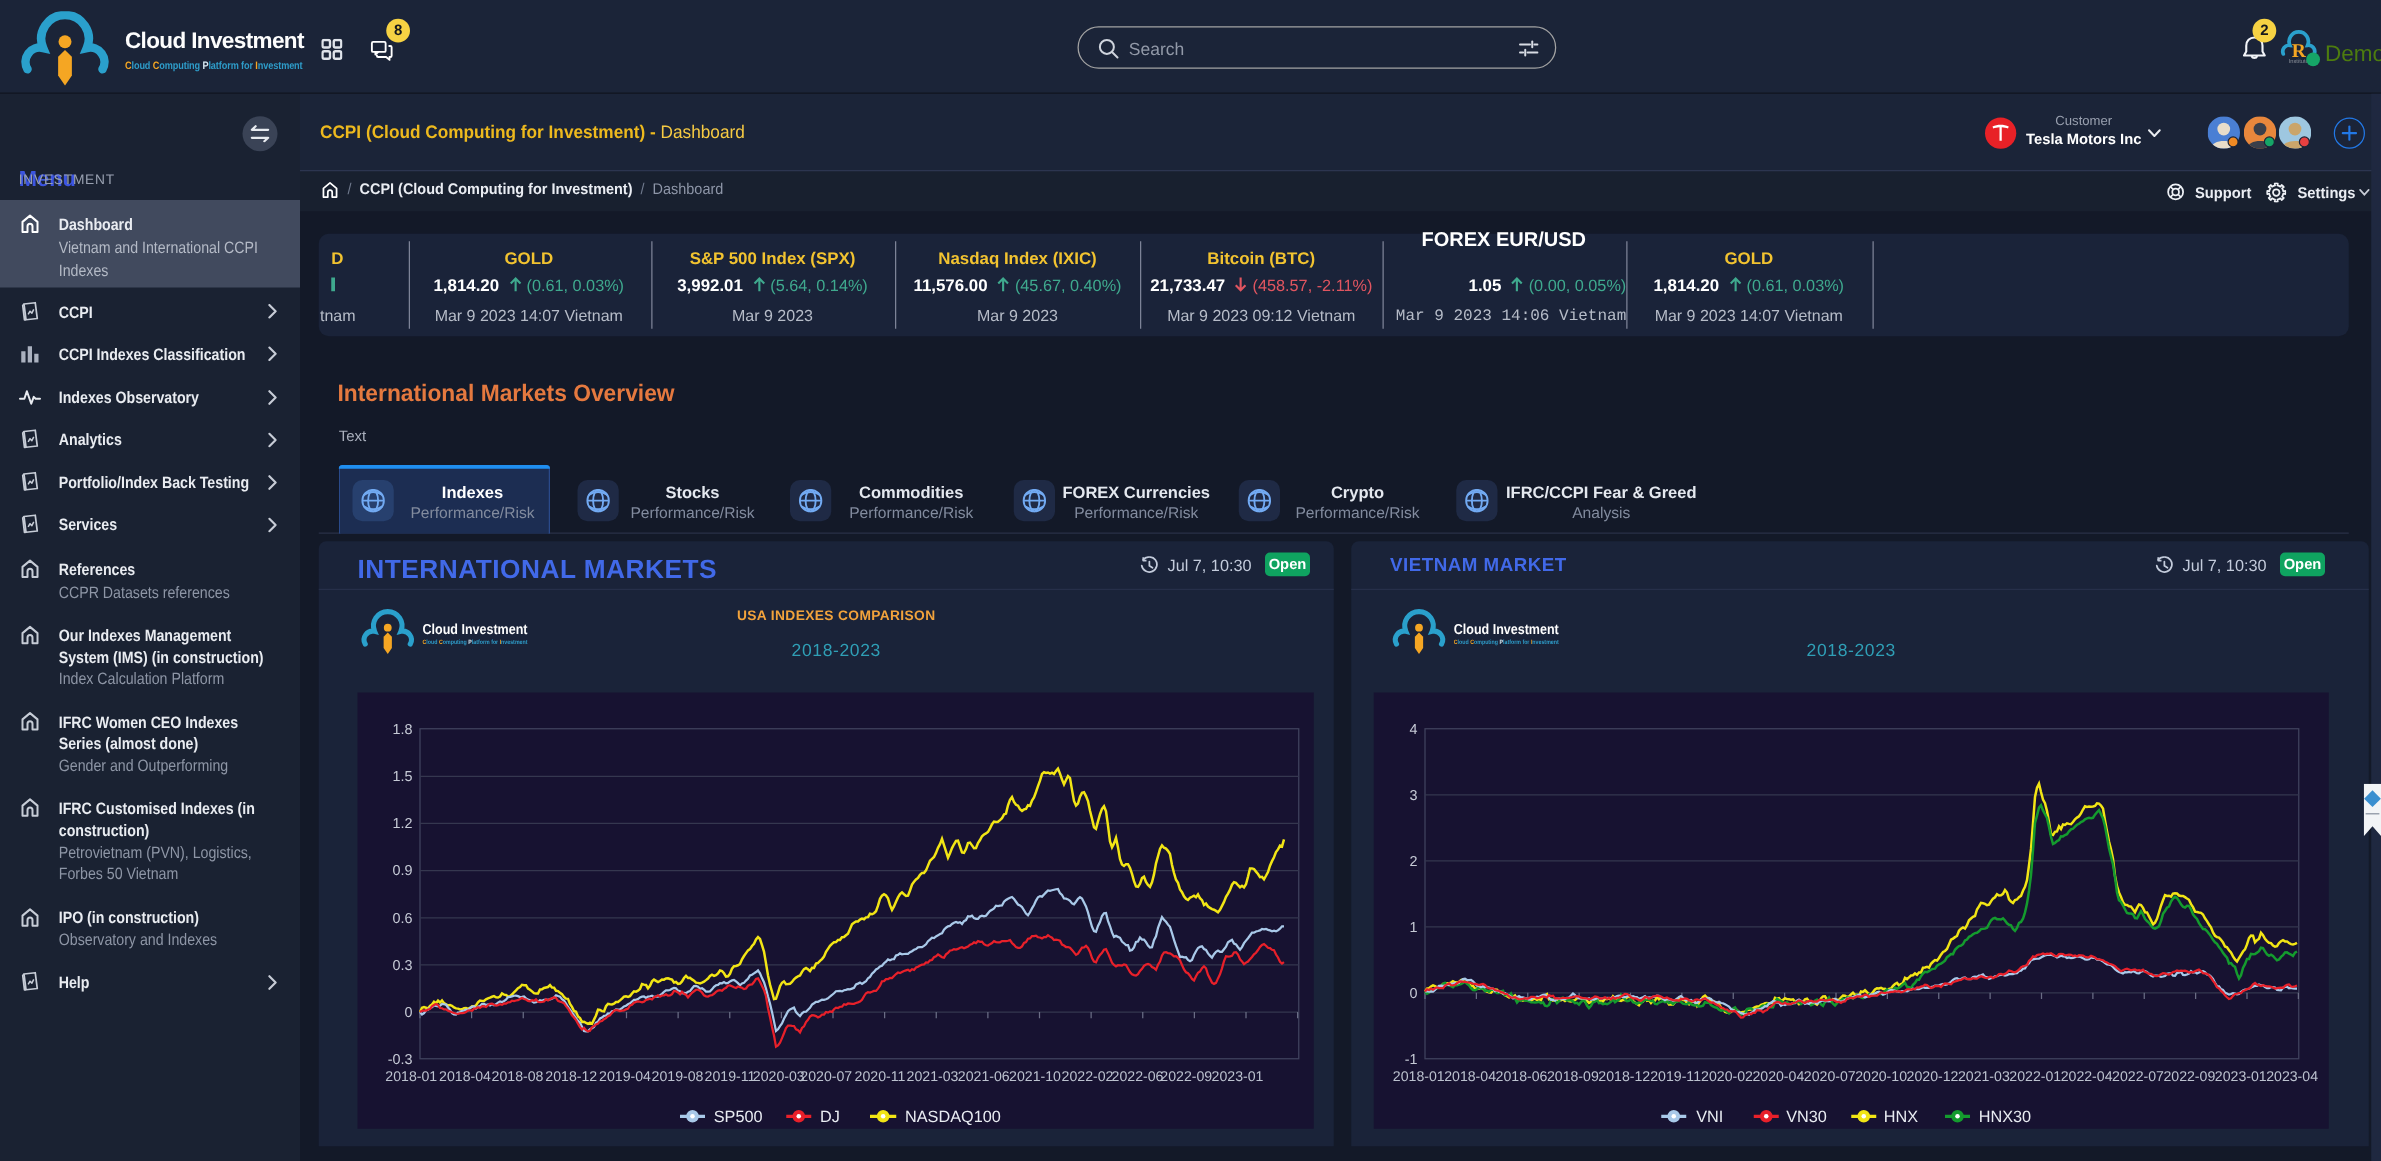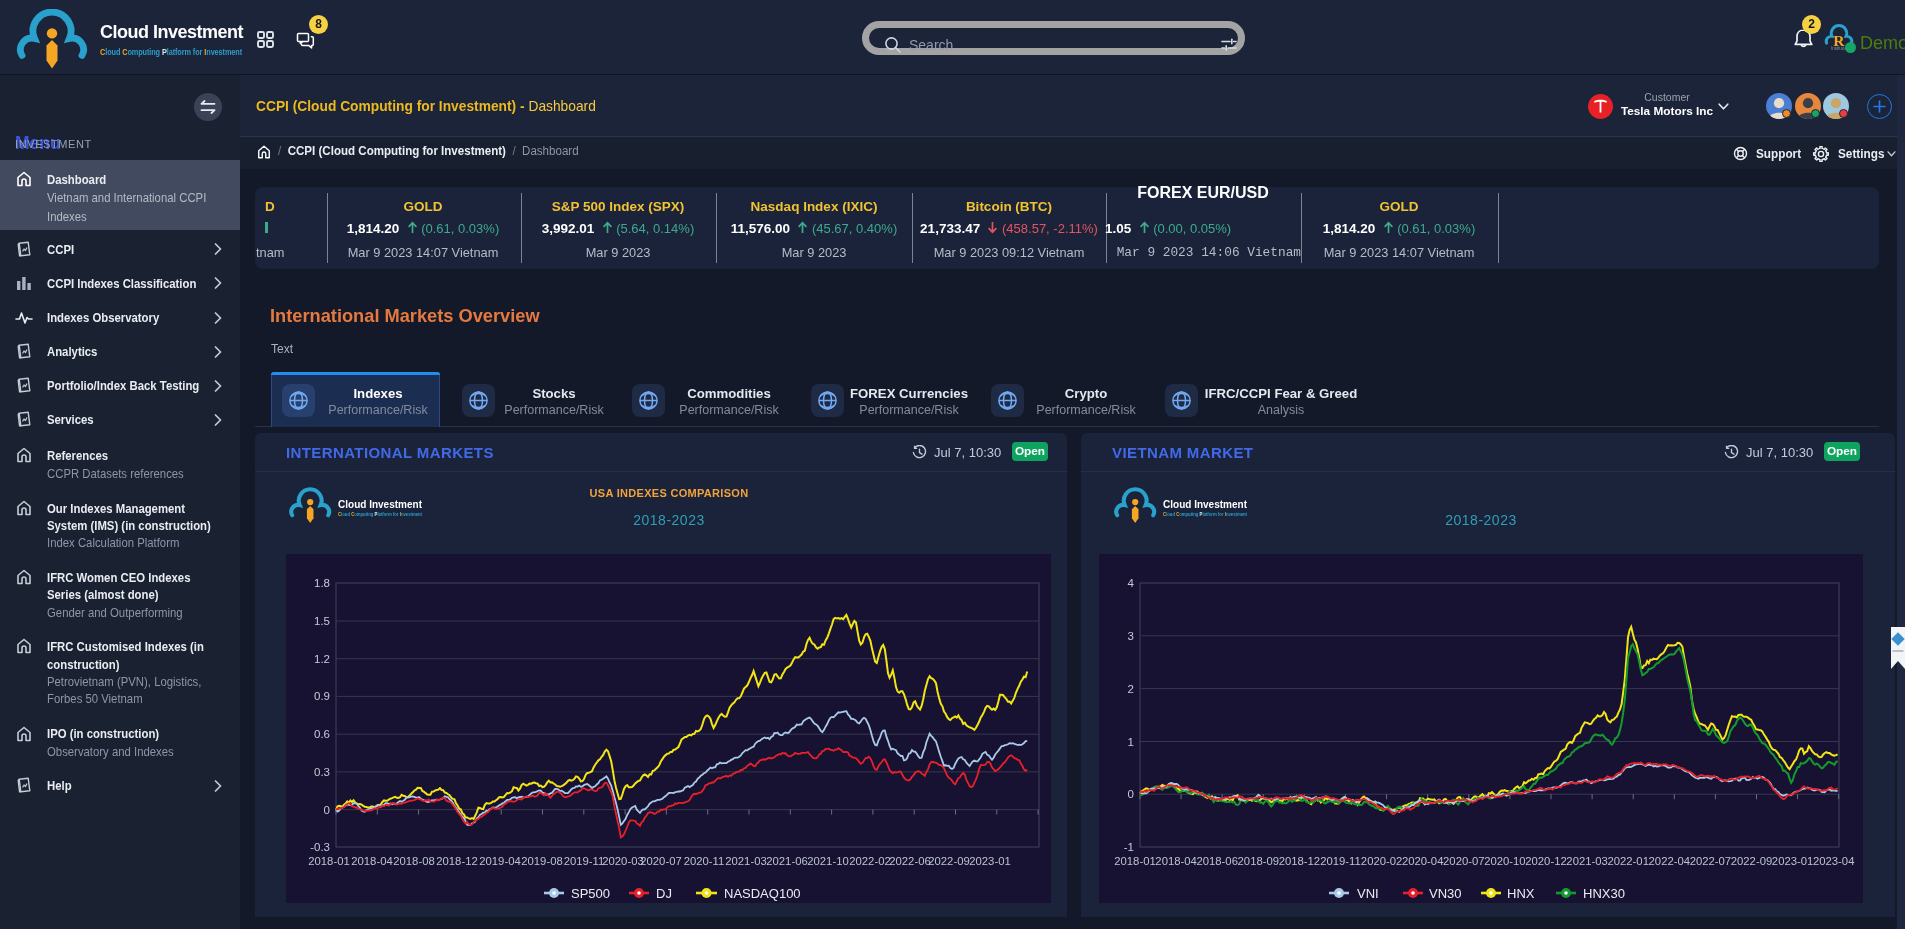--- a/index.html
+++ b/index.html
@@ -39,21 +39,21 @@
   </svg>
   <svg class="abs" style="left:296px;top:32px;" width="19" height="17" viewBox="0 0 19 17">
     <g fill="none" stroke="#ffffff" stroke-width="1.5" stroke-linejoin="round">
       <rect x="1.5" y="1.5" width="11" height="8" rx="1"></rect>
       <path d="M 14.8 4.8 H 16.3 A 1 1 0 0 1 17.3 5.8 V 12.6 A 1 1 0 0 1 16.3 13.6 H 15.6 L 15.6 15.9 L 12.9 13.6 H 6.5 A 1 1 0 0 1 5.5 12.6 L 5.5 11.8"></path>
       <path d="M 4.3 9.5 L 4.3 11.6 L 6.8 9.5"></path>
     </g>
   </svg>
   <div class="abs" style="left:309px;top:15px;width:19px;height:19px;border-radius:50%;background:#f6d243;color:#15181d;font-size:12px;font-weight:bold;text-align:center;line-height:19px;">8</div>
 
-  <div class="abs" style="left:862px;top:21px;width:383px;height:34px;border:7px solid #a3a3a3;border-radius:17px;">
+  <div class="abs" style="left:862px;top:21px;width:383px;height:34px;border:1px solid #a3a3a3;border-radius:17px;">
     <svg class="abs" style="left:15px;top:8px;" width="18" height="18" viewBox="0 0 18 18">
       <circle cx="7.5" cy="7.5" r="5.6" fill="none" stroke="#cfd4dd" stroke-width="1.6"></circle>
       <line x1="11.8" y1="11.8" x2="16" y2="16" stroke="#cfd4dd" stroke-width="1.6" stroke-linecap="round"></line>
     </svg>
     <div class="abs" style="left:40px;top:9px;font-size:14px;color:#9299a8;">Search</div>
     <svg class="abs" style="left:352px;top:9px;" width="16" height="16" viewBox="0 0 16 16">
       <g stroke="#d8dce4" stroke-width="1.6" stroke-linecap="round">
         <line x1="1" y1="4.5" x2="9" y2="4.5"></line>
           <line x1="12.5" y1="4.5" x2="15" y2="4.5"></line>
         <line x1="10.8" y1="2.2" x2="10.8" y2="6.8"></line>
@@ -289,21 +289,21 @@
 <div class="abs" style="left:716px;top:220.5px;width:196px;text-align:center;font-size:13px;color:#3fa98e;white-space:nowrap;"><span style="font-weight:bold;color:#ffffff;font-size:13.5px;">11,576.00</span>&nbsp; <svg width="11" height="13" viewBox="0 0 11 13" style="vertical-align:-1px;">
         <path d="M5.5 12 L5.5 2.2 M1.6 5.8 L5.5 1.8 L9.4 5.8" stroke="#3fa98e" stroke-width="1.7" fill="none" transform=""></path>
       </svg> (45.67, 0.40%)</div>
 <div class="abs" style="left:716px;top:244.5px;width:196px;text-align:center;font-size:12.8px;color:#b6bcc8;white-space:nowrap;">Mar 9 2023</div>
 <div class="abs" style="left:911px;top:198.5px;width:196px;text-align:center;font-size:13.5px;font-weight:bold;color:#f2c330;white-space:nowrap;">Bitcoin (BTC)</div>
 <div class="abs" style="left:911px;top:220.5px;width:196px;text-align:center;font-size:13px;color:#e05560;white-space:nowrap;"><span style="font-weight:bold;color:#ffffff;font-size:13.5px;margin-top:10px;">21,733.47</span>&nbsp; <svg width="11" height="13" viewBox="0 0 11 13" style="vertical-align:-1px;">
         <path d="M5.5 12 L5.5 2.2 M1.6 5.8 L5.5 1.8 L9.4 5.8" stroke="#e05560" stroke-width="1.7" fill="none" transform="rotate(180 5.5 6.5)"></path>
       </svg> (458.57, -2.11%)</div>
 <div class="abs" style="left:911px;top:244.5px;width:196px;text-align:center;font-size:12.8px;color:#b6bcc8;white-space:nowrap;">Mar 9 2023 09:12 Vietnam</div>
 <div class="abs" style="left:1105px;top:184px;width:196px;text-align:center;font-size:16px;font-weight:bold;color:#ffffff;white-space:nowrap;">FOREX EUR/USD</div>
-<div class="abs" style="left:1105px;top:220.5px;width:196px;text-align:left;font-size:13px;color:#3fa98e;white-space:nowrap;"><span style="font-weight:bold;color:#ffffff;font-size:13.5px;">1.05</span>&nbsp; <svg width="11" height="13" viewBox="0 0 11 13" style="vertical-align:-1px;">
+<div class="abs" style="left:1105px;top:220.5px;width:196px;text-align:right;font-size:13px;color:#3fa98e;white-space:nowrap;"><span style="font-weight:bold;color:#ffffff;font-size:13.5px;">1.05</span>&nbsp; <svg width="11" height="13" viewBox="0 0 11 13" style="vertical-align:-1px;">
         <path d="M5.5 12 L5.5 2.2 M1.6 5.8 L5.5 1.8 L9.4 5.8" stroke="#3fa98e" stroke-width="1.7" fill="none" transform=""></path>
       </svg> (0.00, 0.05%)</div>
 <div class="abs" style="left:1105px;top:244.5px;width:196px;text-align:right;font-size:12.8px;color:#b6bcc8;white-space:nowrap;font-family:Liberation Mono, monospace;">Mar 9 2023 14:06 Vietnam</div>
 <div class="abs" style="left:1301px;top:198.5px;width:196px;text-align:center;font-size:13.5px;font-weight:bold;color:#f2c330;white-space:nowrap;">GOLD</div>
 <div class="abs" style="left:1301px;top:220.5px;width:196px;text-align:center;font-size:13px;color:#3fa98e;white-space:nowrap;"><span style="font-weight:bold;color:#ffffff;font-size:13.5px;">1,814.20</span>&nbsp; <svg width="11" height="13" viewBox="0 0 11 13" style="vertical-align:-1px;">
         <path d="M5.5 12 L5.5 2.2 M1.6 5.8 L5.5 1.8 L9.4 5.8" stroke="#3fa98e" stroke-width="1.7" fill="none" transform=""></path>
       </svg> (0.61, 0.03%)</div>
 <div class="abs" style="left:1301px;top:244.5px;width:196px;text-align:center;font-size:12.8px;color:#b6bcc8;white-space:nowrap;">Mar 9 2023 14:07 Vietnam</div>
 <div class="abs" style="left:265px;top:198.5px;font-size:13.5px;font-weight:bold;color:#f2c330;">D</div>
 <div class="abs" style="left:265px;top:222px;width:3px;height:11px;background:#3fa98e;"></div>
@@ -373,21 +373,21 @@
       <g fill="none" stroke="#72aaf2" stroke-width="1.5">
         <circle cx="10.5" cy="10.5" r="8.6"></circle>
         <ellipse cx="10.5" cy="10.5" rx="4" ry="8.6"></ellipse>
         <line x1="1.9" y1="10.5" x2="19.1" y2="10.5"></line>
         <path d="M 3 6 A 13 13 0 0 1 18 6 M 3 15 A 13 13 0 0 0 18 15"></path>
       </g>
     </svg>
 <div class="abs" style="left:1171px;top:386px;width:220px;text-align:center;font-size:13.2px;font-weight:bold;color:#e4e8ef;white-space:nowrap;">IFRC/CCPI Fear &amp; Greed</div>
 <div class="abs" style="left:1171px;top:403px;width:220px;text-align:center;font-size:12.5px;color:#828b9e;white-space:nowrap;">Analysis</div>
 <div class="abs" style="left:255px;top:433px;width:812px;height:484px;background:#1a2339;border-radius:6px 6px 0 0;"></div>
-<div class="abs" style="left:286px;top:444px;font-size:15px;font-weight:bold;letter-spacing:0.4px;color:#4169e8;">INTERNATIONAL MARKETS</div>
+<div class="abs" style="left:286px;top:444px;font-size:21px;font-weight:bold;letter-spacing:0.4px;color:#4169e8;">INTERNATIONAL MARKETS</div>
 <svg class="abs" style="left:912px;top:445px;" width="15" height="15" viewBox="0 0 15 15">
       <g fill="none" stroke="#c3cbdb" stroke-width="1.4">
         <path d="M 2.6 2.8 A 6.1 6.1 0 1 1 1.4 7.5" stroke-linecap="round"></path>
         <path d="M 2.6 0.8 L 2.6 3.4 L 5.2 3.4" stroke-linejoin="round"></path>
         <path d="M 7.5 4.2 L 7.5 7.7 L 10 9.2" stroke-linecap="round"></path>
       </g>
     </svg>
 <div class="abs" style="left:934px;top:445px;font-size:13px;color:#c3cbdb;">Jul 7, 10:30</div>
 <div class="abs" style="left:1012px;top:442px;width:36px;height:18.5px;background:#0fa360;border-radius:4px;text-align:center;line-height:18.5px;font-size:11.8px;font-weight:bold;color:#ffffff;">Open</div>
 <div class="abs" style="left:255px;top:471px;width:812px;height:1px;background:#262f49;"></div>

